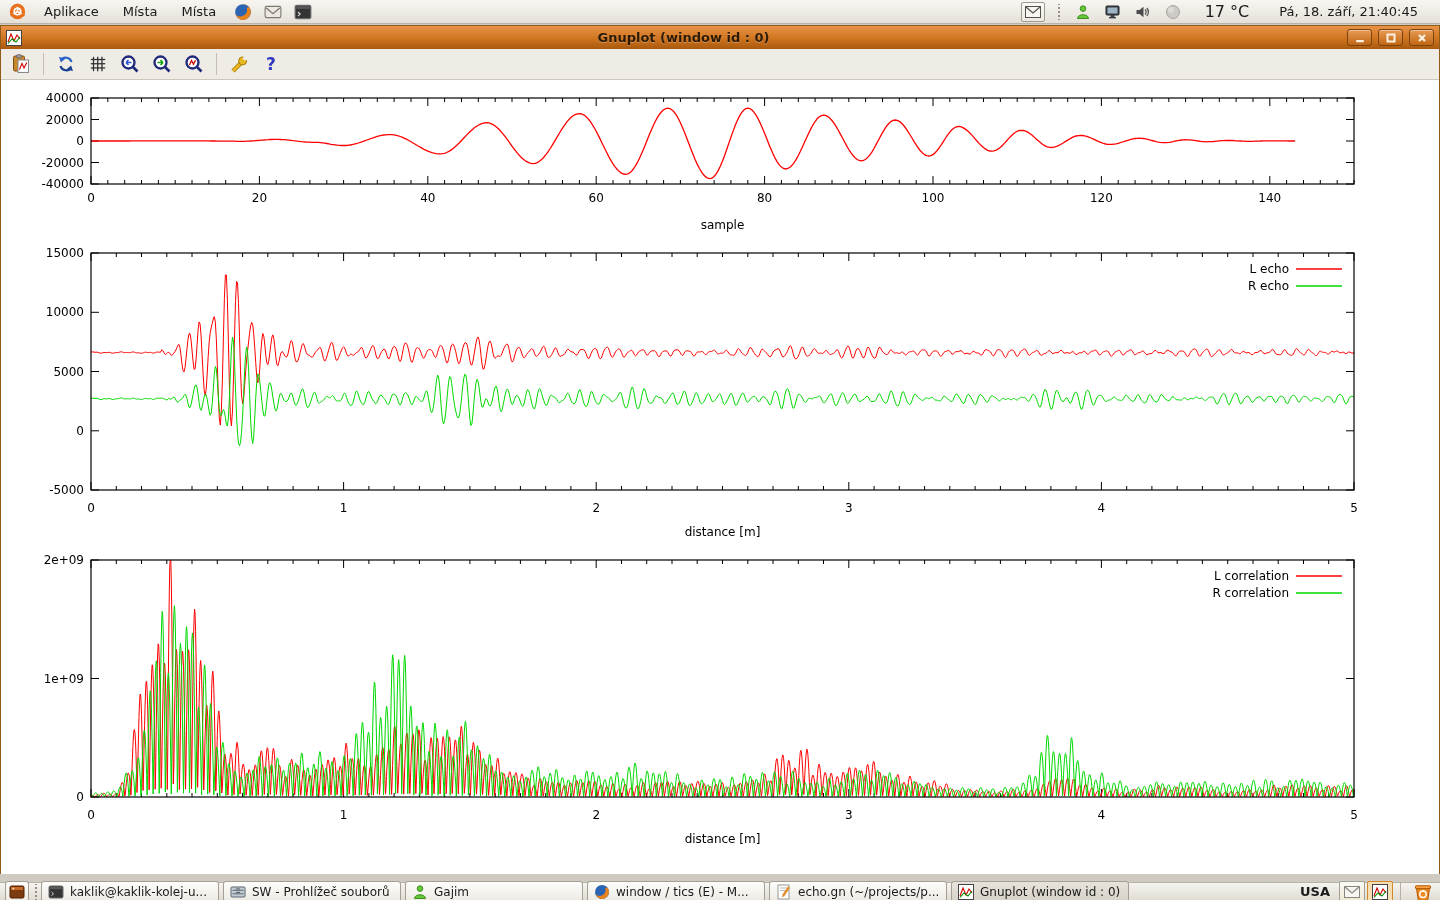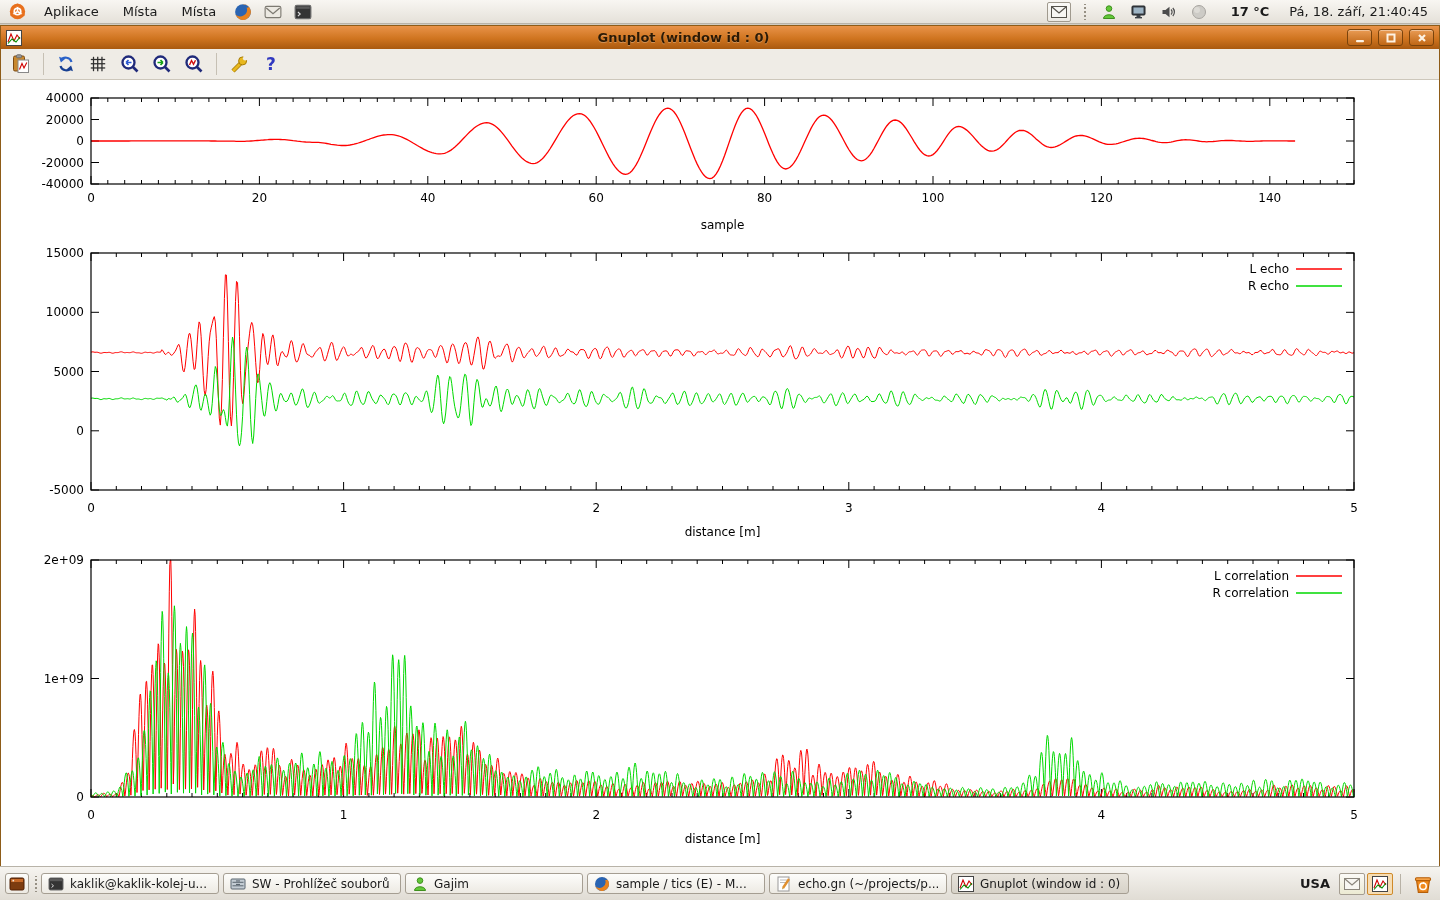--- a/index.html
+++ b/index.html
@@ -19,22 +19,22 @@
   .menu-item { font-size:13px; padding:2px 8px; border-radius:2px; }
   .launcher { width:20px; height:20px; display:flex; align-items:center; justify-content:center; margin:0 1px; }
   .spacer { flex:1; }
   .handle {
     width:4px; height:16px; margin:0 3px;
     background-image:radial-gradient(circle, #969084 1px, transparent 1.4px);
     background-size:4px 4px; background-position:center;
   }
   .tray-icon { width:20px; height:20px; display:flex; align-items:center; justify-content:center; margin:0 1px; }
   .tray-boxed { border:1px solid #a09a8e; border-radius:2px; background:linear-gradient(#fbfaf7,#ece9e2); width:24px; height:20px; }
-  .temp { font-size:13px; margin:0 6px 0 13px; white-space:nowrap;font-weight:bold; }
-  .clock { font-size:13px; margin:0 6px; white-space:nowrap; }
+  .temp { font-size:16px; margin:0 6px 0 13px; white-space:nowrap; }
+  .clock { font-size:13px; margin:0 16px; white-space:nowrap; }
 
   
   .gnuplot-window {
     position:absolute; top:25px; left:0; width:1440px; height:849px;
     border:1px solid #8e5c18; background:#fff;
   }
   .titlebar {
     height:23px; display:flex; align-items:center; padding:0 5px; gap:4px;
     background:linear-gradient(#e99349, #cf741f 55%, #a9590f);
   }
@@ -55,21 +55,21 @@
   }
   .tool-btn { width:24px; height:24px; display:flex; align-items:center; justify-content:center; border-radius:2px; }
   .tool-sep { width:1px; height:22px; background:#c6c0b4; margin:0 2px; }
   .help-q { font-size:17px; font-weight:bold; color:#3038c0; line-height:1; }
 
   .canvas-area { position:absolute; top:55px; left:0; width:1438px; height:793px; background:#ffffff; }
   svg.plots text { font-family:"DejaVu Sans", sans-serif; font-size:12px; fill:#000; }
 
   
   .bottom-panel {
-    position:absolute; bottom:0; left:0; width:1440px; height:34px;
+    position:absolute; bottom:0; left:0; width:1440px; height:18px;
     background:linear-gradient(#f6f4f0,#e0dcd4);
     border-top:1px solid #b8b3a8;
     display:flex; align-items:center; padding:0 5px;
   }
   .show-desktop {
     width:24px; height:21px; border:1px solid #a59e92; border-radius:3px;
     background:linear-gradient(#fdfdfb,#edeae3);
     display:flex; align-items:center; justify-content:center; margin-right:2px;
   }
   .task {
@@ -742,21 +742,21 @@
         <circle cx="8" cy="4.6" r="2.8" fill="#62c838" stroke="#3f8f1e"></circle>
         <path d="M2.5,14.5 c0,-5 11,-5 11,0 z" fill="#62c838" stroke="#3f8f1e"></path>
       </svg>
     <span class="t-label">Gajim</span>
   </div>
   <div class="task">
     <svg class="t-icon" viewBox="0 0 16 16">
         <circle cx="8" cy="8" r="7" fill="#2a64b2"></circle>
         <path d="M8,1 a7,7 0 1 1 -6.6,9.3 a6,6 0 0 0 9.8,-6.3 c1.1,0.4 2.2,-0.4 2.2,-0.4 a7,7 0 0 0 -5.4,-2.6 z" fill="#e8821e"></path>
       </svg>
-    <span class="t-label">sample / tics (E) - M...</span>
+    <span class="t-label">window / tics (E) - M...</span>
   </div>
   <div class="task">
     <svg class="t-icon" viewBox="0 0 16 16">
         <rect x="2" y="1" width="11" height="14" fill="#fff" stroke="#999"></rect>
         <line x1="4" y1="4" x2="11" y2="4" stroke="#bbb"></line>
         <line x1="4" y1="6.5" x2="11" y2="6.5" stroke="#bbb"></line>
         <line x1="13" y1="3" x2="7" y2="12" stroke="#e09030" stroke-width="2.4"></line>
         <polygon points="6.3,13.5 6,11.5 7.8,12.3" fill="#caa04a"></polygon>
       </svg>
     <span class="t-label">echo.gn (~/projects/p...</span>

